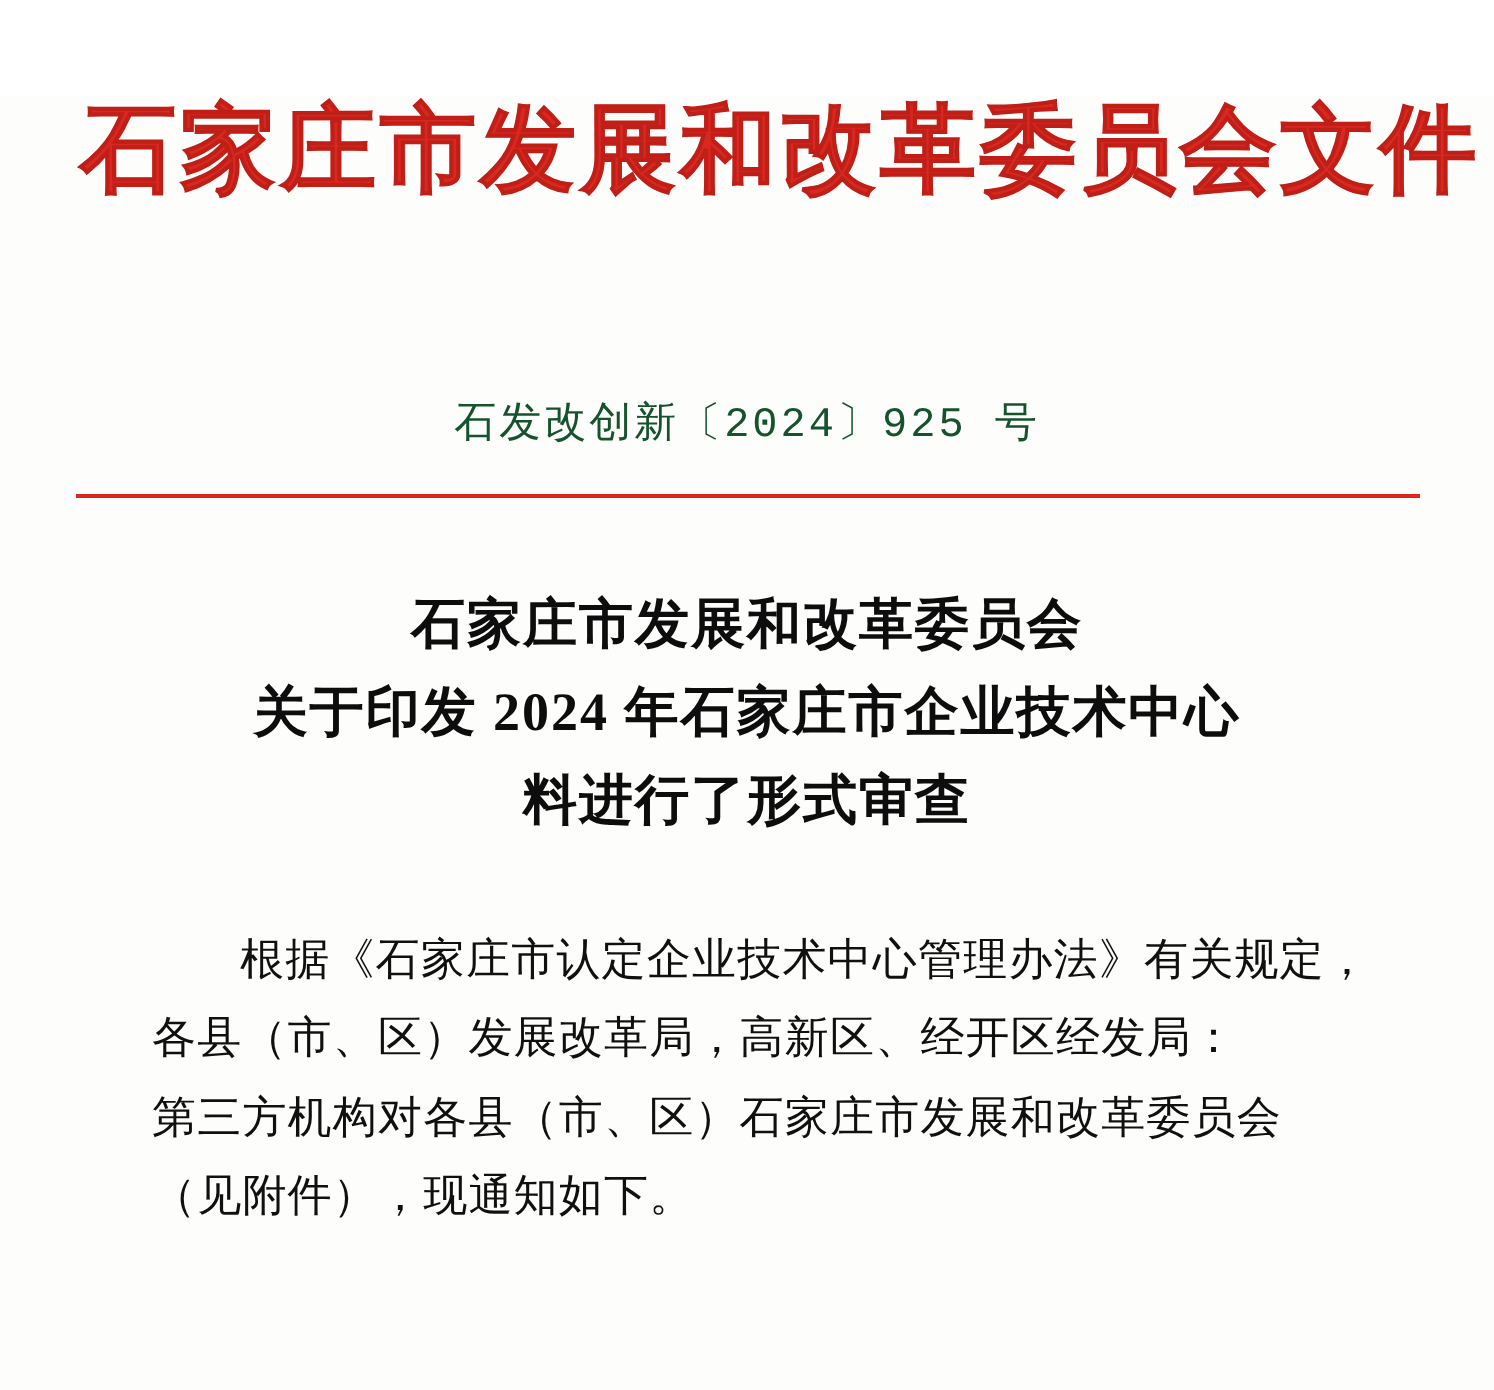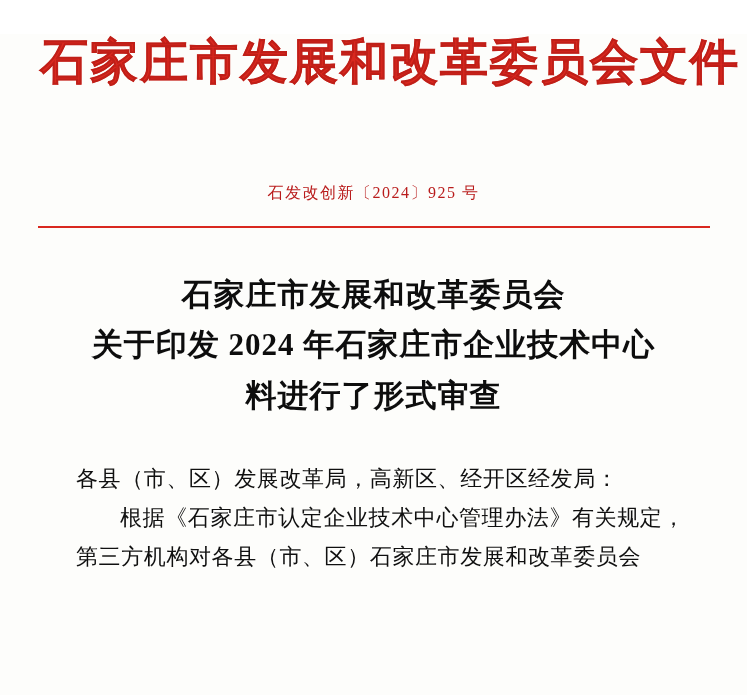--- a/index.html
+++ b/index.html
@@ -17,64 +17,65 @@
   .page {
     position: relative;
     width: 747px;
     height: 695px;
     background: #fdfdfb;
     box-sizing: border-box;
   }
 
   
   .masthead {
-    margin-top: 34px;
+    margin-top: 48px;
     text-align: center;
     padding: 0 40px;
   }
   .masthead-title {
     font-family: "Liberation Serif", "DejaVu Serif", serif;
     font-weight: bold;
     font-size: 48px;
     line-height: 1.18;
     letter-spacing: 2px;
     color: #d9281f;
     -webkit-text-stroke: 0.6px #c01f18;
     white-space: nowrap;
   }
 
   
   .doc-number-wrap {
     margin-top: 92px;
     text-align: center;
   }
   .doc-number {
-    font-size: 16px;
+    font-size: 21px;
     letter-spacing: 1.5px;
-    color: #b91c1c;
+    color: #14532d;
     display: inline-block;
+    font-family: Liberation Mono, monospace;
   }
 
   
   .red-rule {
     margin: 22px auto 0 auto;
     width: 672px;
     height: 2.5px;
     background: #d9281f;
   }
 
   
   .title-block {
     margin-top: 42px;
     text-align: center;
     padding: 0 60px;
   }
   .title-line {
     font-weight: bold;
-    font-size: 31px;
+    font-size: 27px;
     line-height: 1.62;
     letter-spacing: 1px;
     color: #0d0d0d;
     white-space: nowrap;
   }
 
   
   .body-block {
     margin-top: 38px;
     padding: 0 70px 0 76px;
@@ -105,18 +106,19 @@
 
   <div class="red-rule"></div>
 
   <div class="title-block">
     <div class="title-line">石家庄市发展和改革委员会</div>
     <div class="title-line">关于印发 2024 年石家庄市企业技术中心</div>
     <div class="title-line">料进行了形式审查</div>
   </div>
 
   <div class="body-block">
+    <div class="body-line indent">根据《石家庄市认定企业技术中心管理办法》有关规定，</div>
     <div class="body-line">各县（市、区）发展改革局，高新区、经开区经发局：</div>
-    <div class="body-line indent">根据《石家庄市认定企业技术中心管理办法》有关规定，</div>
     <div class="body-line">第三方机构对各县（市、区）石家庄市发展和改革委员会</div>
+    <div class="body-line">（见附件），现通知如下。</div>
   </div>
 
 </div>
 
 </body></html>

